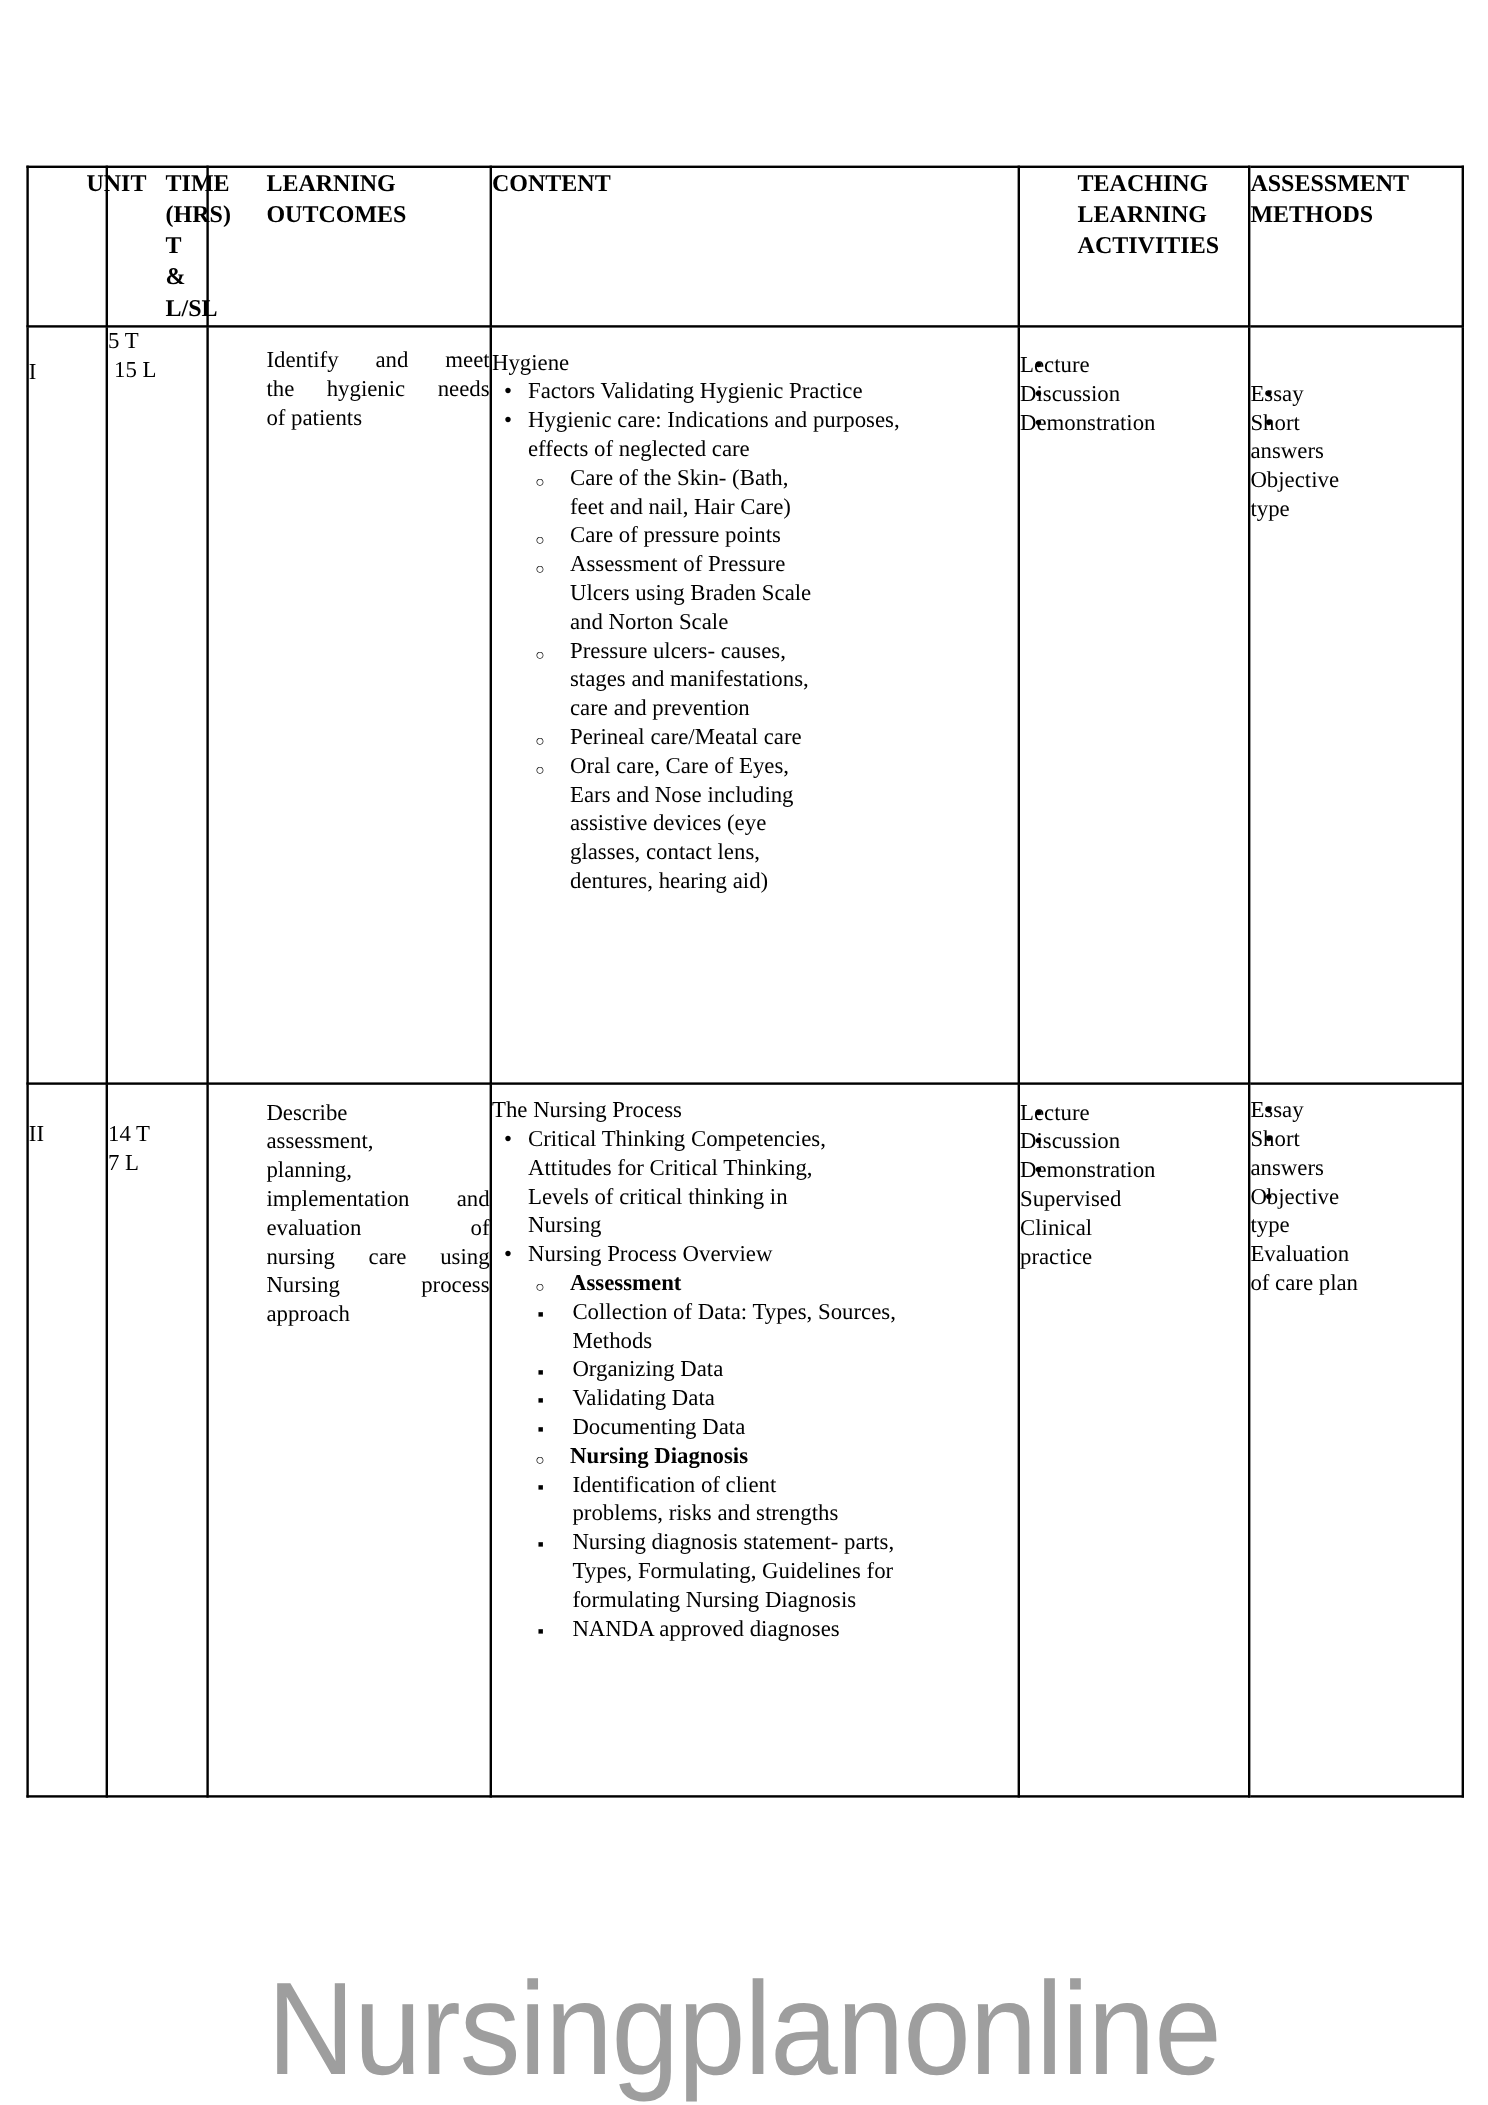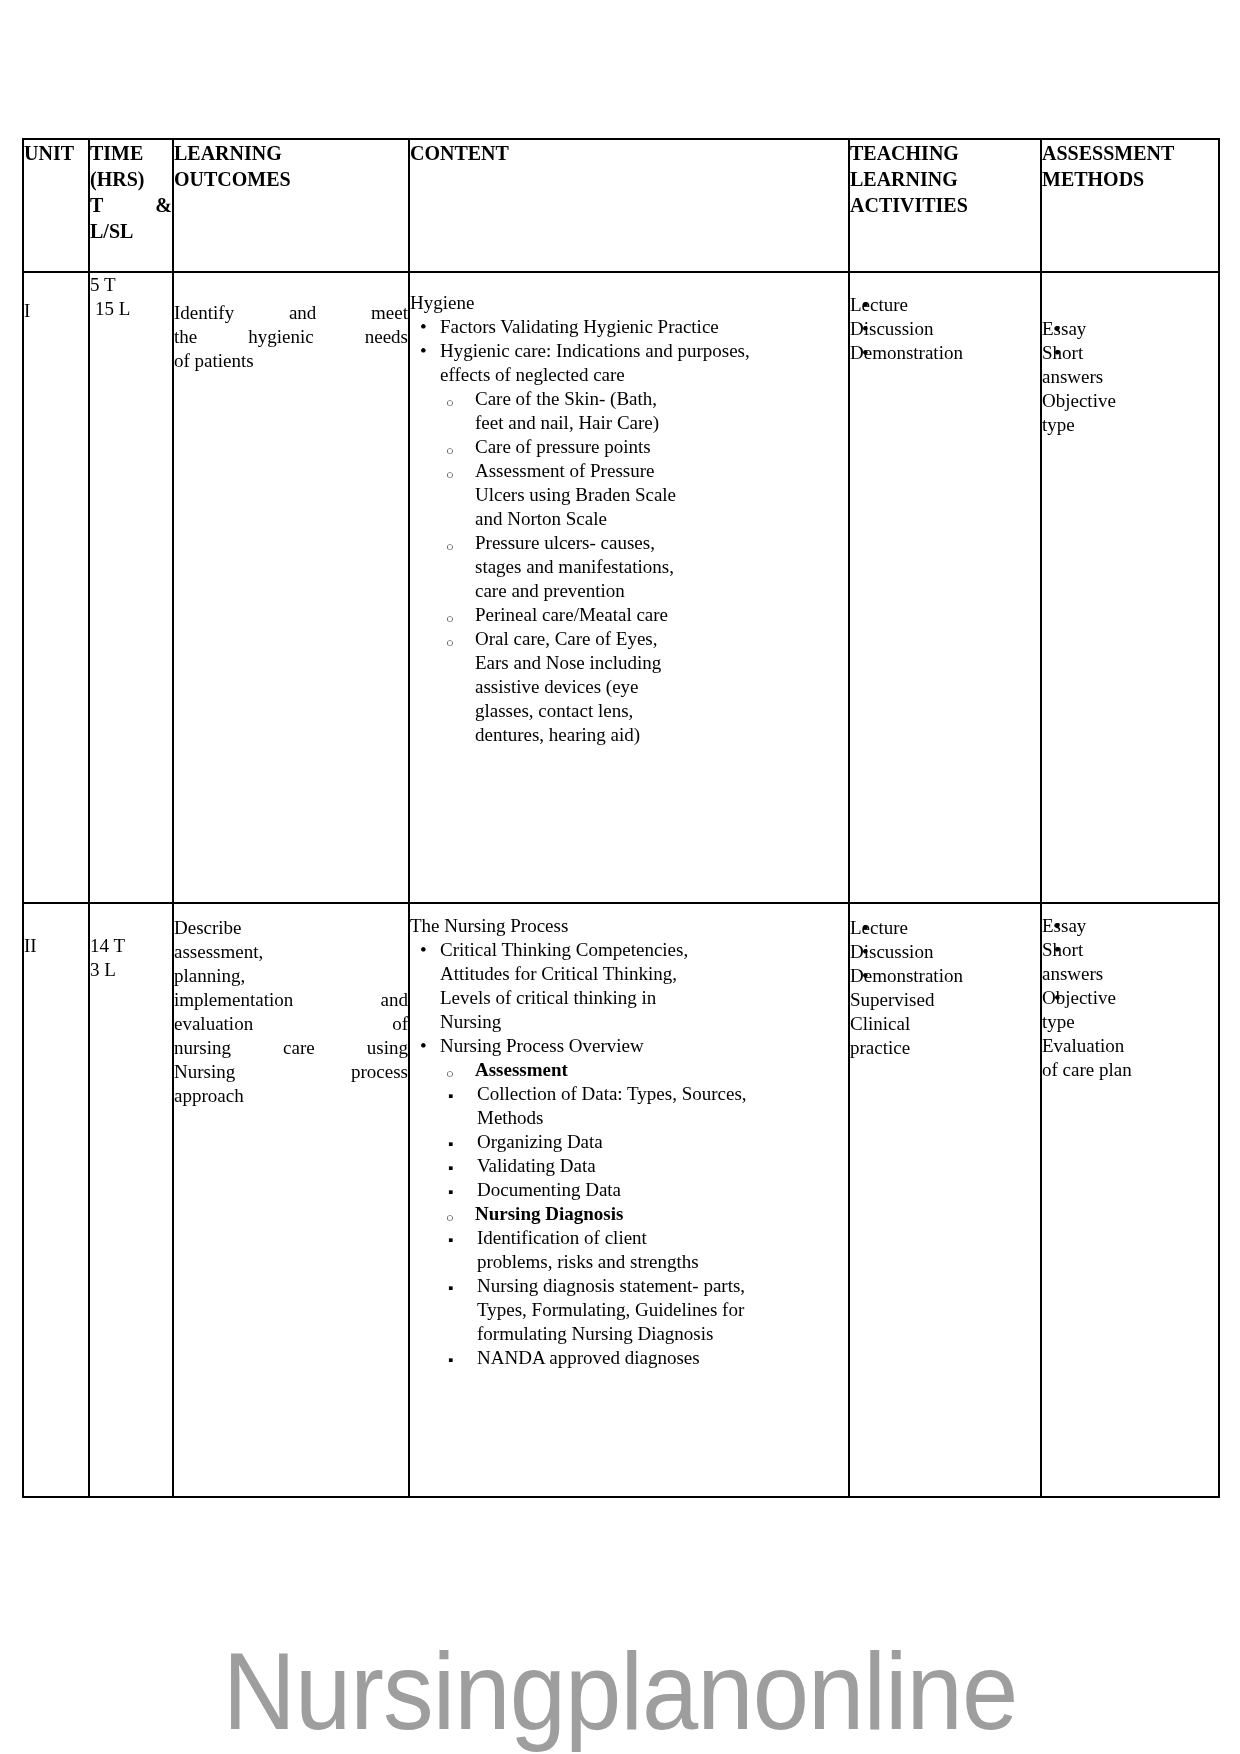--- a/index.html
+++ b/index.html
@@ -29,32 +29,32 @@
   .row-1 td{height:585px;}
   .row-2 td{height:562px;}
   .cell-unit{font-size:20px;padding-left:12px;}
   .cell-time{padding-left:4px;padding-right:2px;line-height:25px;}
   .cell-outcomes{padding-left:8px;padding-right:8px;line-height:23px;}
   .cell-content{padding-left:3px;padding-right:2px;line-height:25px;}
   .cell-teaching{line-height:24px;}
   .cell-assessment{line-height:28px;}
   .row-1 .cell-unit{padding-top:26px;}
   .row-1 .cell-time{}
-  .row-1 .cell-outcomes{padding-top:28px;}
+  .row-1 .cell-outcomes{padding-top:16px;}
   .row-1 .cell-content{padding-top:18px;}
   .row-1 .cell-teaching{padding-top:20px;}
   .row-1 .cell-assessment{padding-top:44px;}
   .row-2 .cell-unit{padding-top:30px;border-radius:12px;}
   .row-2 .cell-time{padding-top:30px;}
   .row-2 .cell-outcomes{padding-top:12px;}
   .row-2 .cell-content{padding-top:10px;}
   .row-2 .cell-teaching{padding-top:12px;}
   .row-2 .cell-assessment{padding-top:10px;}
   
-  .jline{display:block;text-align:justify;text-align-last:justify;}
+  .jline{display:block;text-align:justify;text-align-last:justify;margin-left:48px;}
   .jline:last-child{text-align-last:auto;}
   
   .content-title{font-weight:normal;}
   .item{position:relative;}
   .itext{display:block;white-space:pre-line;}
   .c1{padding-left:30px;}
   .c2{padding-left:65px;}
   .c3{padding-left:67px;}
   .marker{position:absolute;top:0;}
   .c1>.marker{left:10px;}
@@ -204,21 +204,21 @@
           </div>
       </td>
     </tr>
 
     <tr class="row-2">
       <td class="cell-unit">
         <span>II</span>
       </td>
       <td class="cell-time">
         <span style="display:block">14 T</span>
-        <span style="display:block">3 L</span>
+        <span style="display:block">7 L</span>
       </td>
       <td class="cell-outcomes">
         <span class="jline">Describe</span>
         <span class="jline">assessment,</span>
         <span class="jline">planning,</span>
         <span class="jline">implementation and</span>
         <span class="jline">evaluation of</span>
         <span class="jline">nursing care using</span>
         <span class="jline">Nursing process</span>
         <span class="jline">approach</span>

